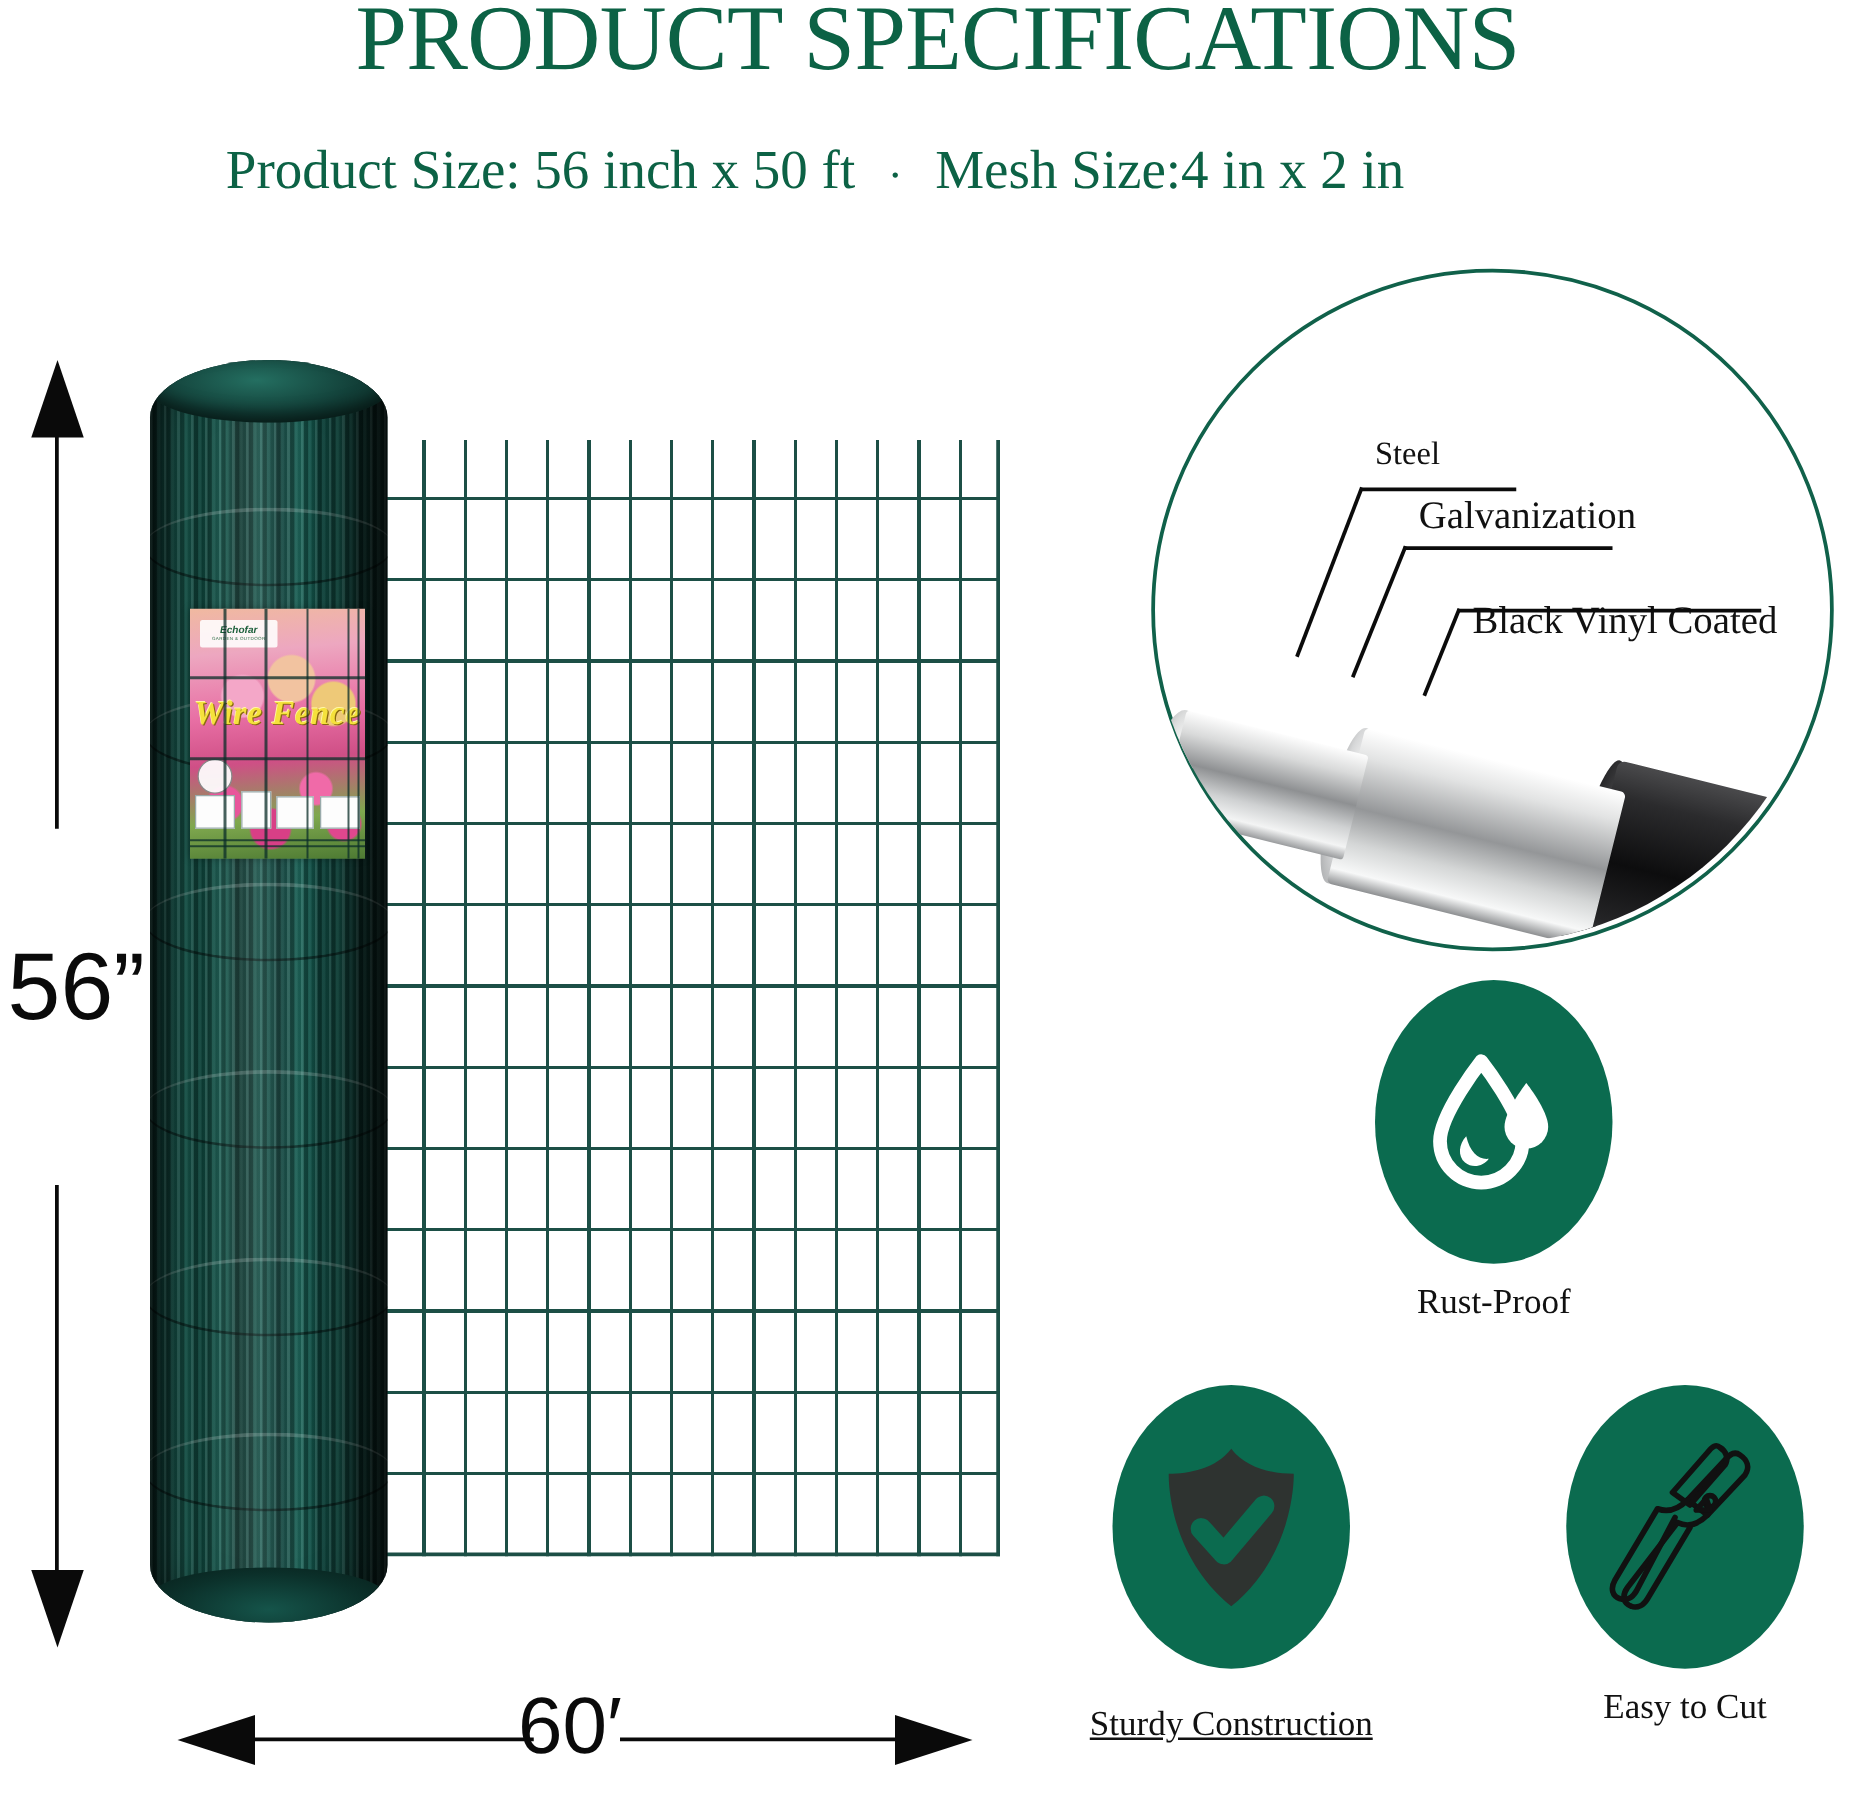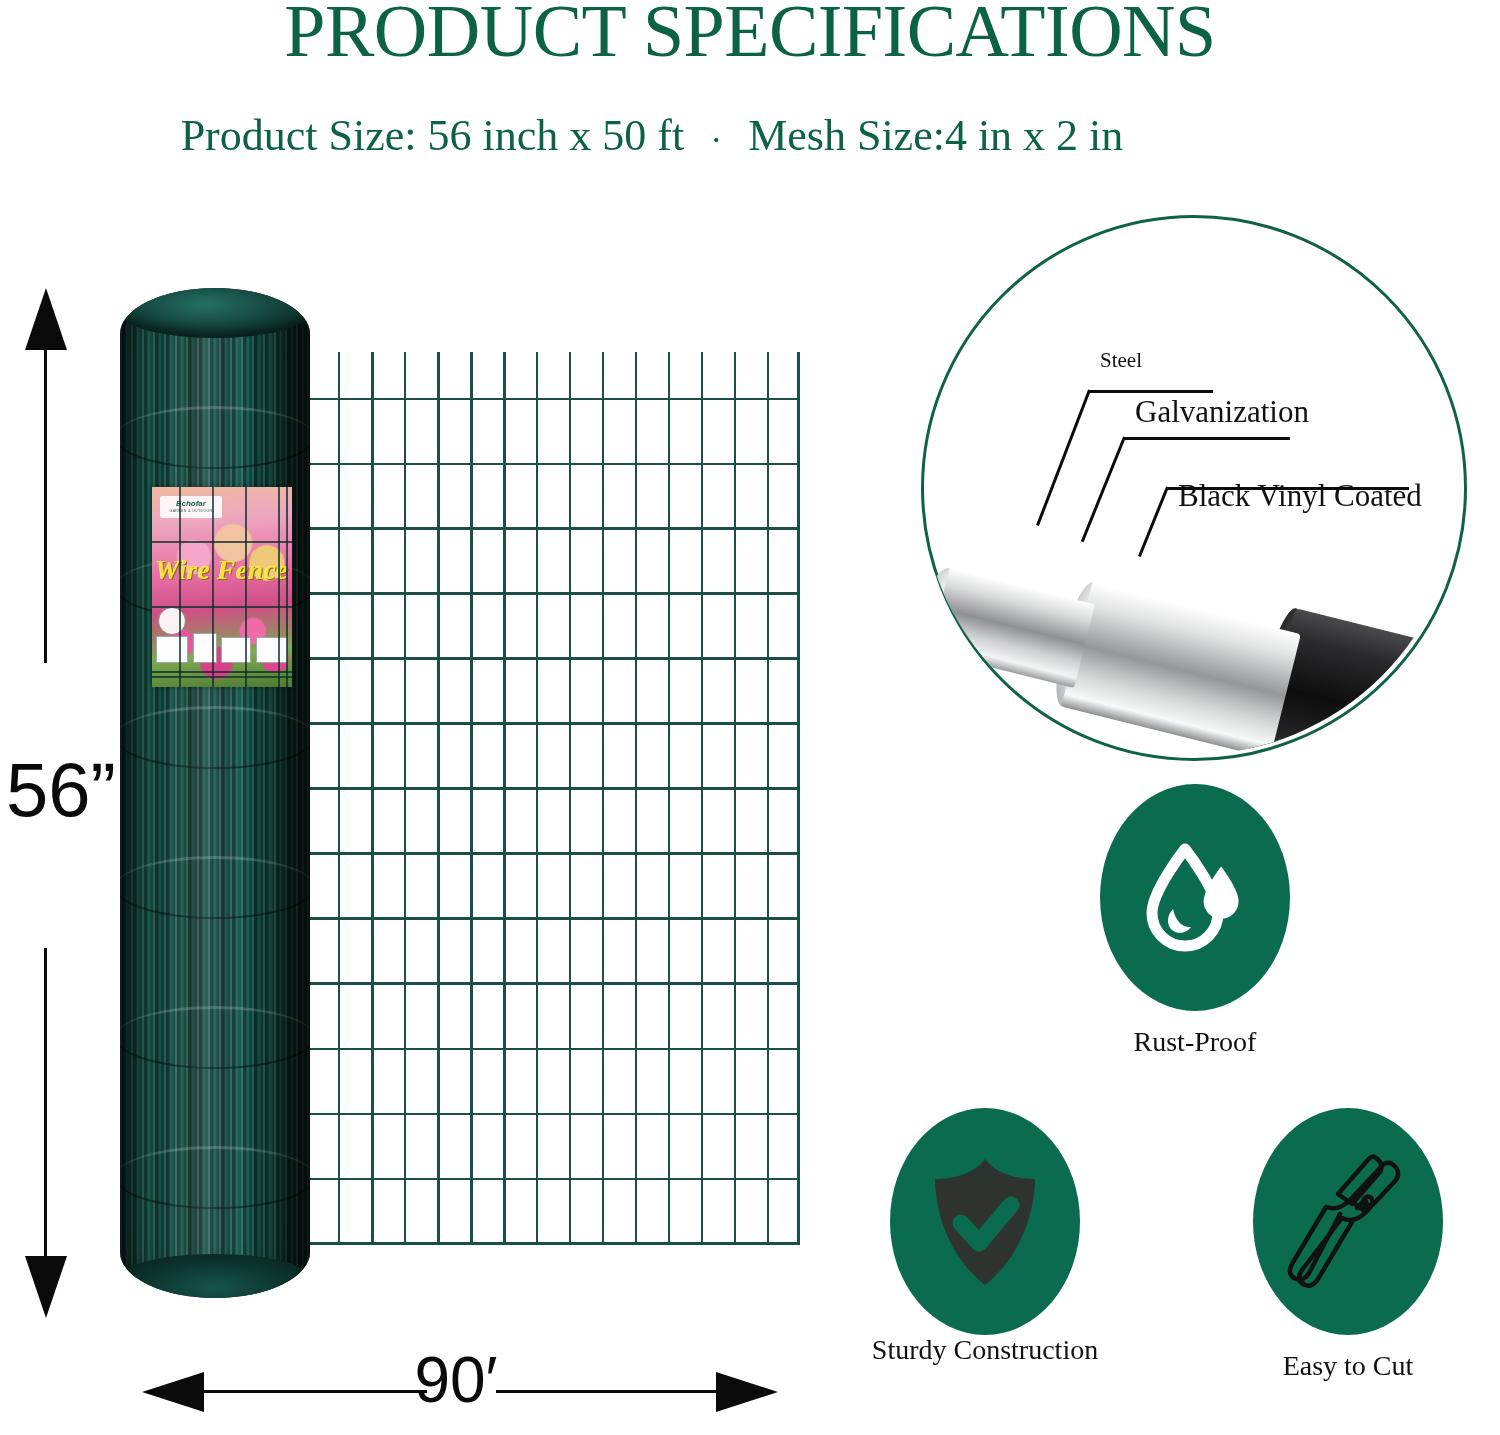--- a/index.html
+++ b/index.html
@@ -199,21 +199,21 @@
   #seg-vinyl-cap{
     left:330px;top:7px;width:32px;height:176px;border-radius:50%;
     background:radial-gradient(ellipse at 62% 38%,#58585a 0%,#303032 45%,#0a0a0b 100%);
   }
   
   .lead{position:absolute;}
   .lead .diag{position:absolute;background:#0b0b0b;width:3px;transform-origin:top center;}
   .lead .horiz{position:absolute;height:3px;background:#0b0b0b;}
   .calloutlbl{position:absolute;color:#111;white-space:nowrap;line-height:1;}
 
-  #lbl-steel{left:1100px;top:350px;font-size:21px;}
+  #lbl-steel{left:1100px;top:350px;font-size:26px;}
   #ld-steel-h{left:1088px;top:390px;width:125px;}
   #ld-steel-d{left:1088px;top:390px;height:145px;transform:rotate(21deg);}
 
   #lbl-galv{left:1135px;top:396px;font-size:31px;}
   #ld-galv-h{left:1123px;top:437px;width:167px;}
   #ld-galv-d{left:1123px;top:437px;height:113px;transform:rotate(22deg);}
 
   #lbl-vinyl{left:1178px;top:444px;font-size:31px;margin-top:36px;}
   #ld-vinyl-h{left:1166px;top:487px;width:243px;}
   #ld-vinyl-d{left:1166px;top:487px;height:75px;transform:rotate(22deg);}
@@ -226,21 +226,21 @@
   .badge .cap{
     position:absolute;left:50%;transform:translateX(-50%);
     text-align:center;white-space:nowrap;color:#111;font-size:28px;line-height:1;
   }
   #badge-rust{left:1100px;top:784px;width:190px;}
   #badge-rust .disc{width:190px;height:227px;}
   #badge-rust .cap{top:244px;}
 
   #badge-sturdy{left:890px;top:1108px;width:190px;}
   #badge-sturdy .disc{width:190px;height:227px;}
-  #badge-sturdy .cap{top:228px;}
+  #badge-sturdy .cap{top:258px;text-decoration:underline;}
 
   #badge-cut{left:1253px;top:1108px;width:190px;}
   #badge-cut .disc{width:190px;height:227px;}
   #badge-cut .cap{top:244px;}
 
   .badge svg{position:absolute;left:50%;top:50%;transform:translate(-50%,-50%);}
 </style>
 </head>
 <body>
 
@@ -285,21 +285,21 @@
 </div>
 
 <div class="vhead" id="dim-v-up-head"></div>
 <div class="vline" id="dim-v-up-line"></div>
 <div id="dim-v-label">56”</div>
 <div class="vline" id="dim-v-dn-line"></div>
 <div class="vhead" id="dim-v-dn-head"></div>
 
 <div class="hhead" id="dim-h-l-head"></div>
 <div class="hline" id="dim-h-l-line"></div>
-<div id="dim-h-label">90′</div>
+<div id="dim-h-label">60′</div>
 <div class="hline" id="dim-h-r-line"></div>
 <div class="hhead" id="dim-h-r-head"></div>
 
 <div class="abs" id="wire-callout"></div>
 <div id="wire-clip">
   <div id="wire-asm">
     <div class="seg" id="seg-vinyl-cap"></div>
     <div class="seg" id="seg-vinyl"></div>
     <div class="seg" id="seg-galv-cap"></div>
     <div class="seg" id="seg-galv"></div>

